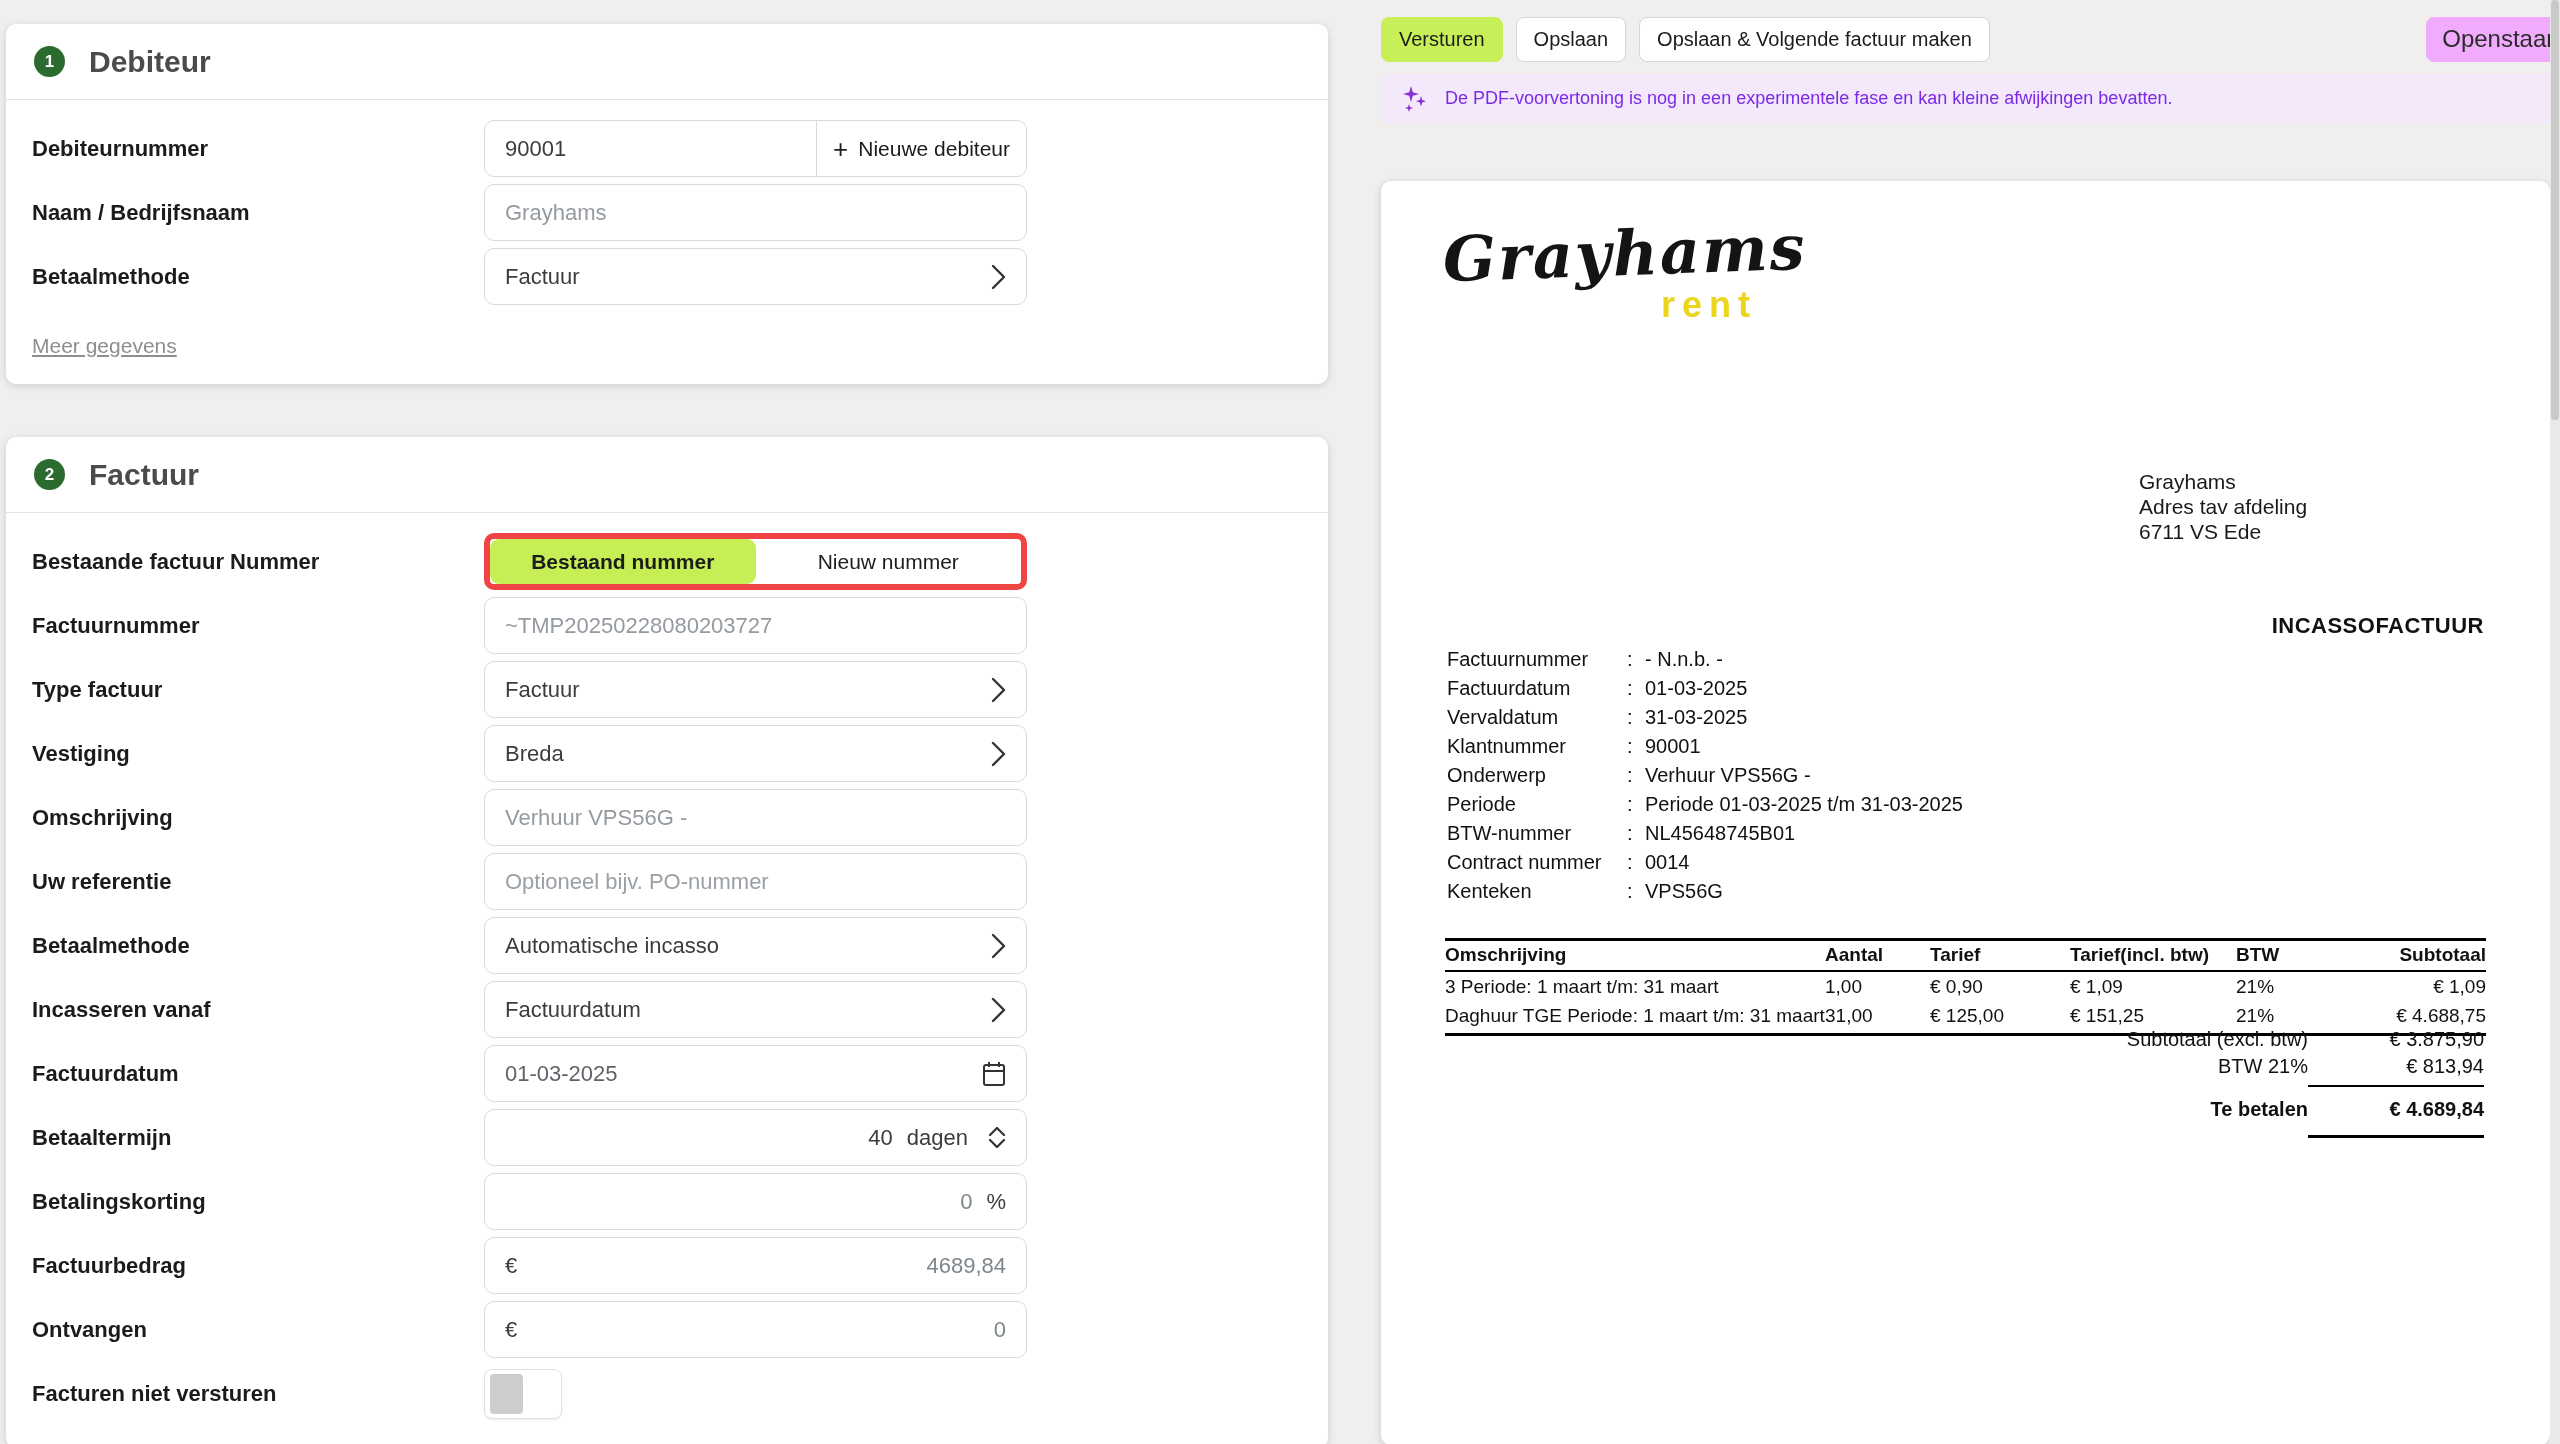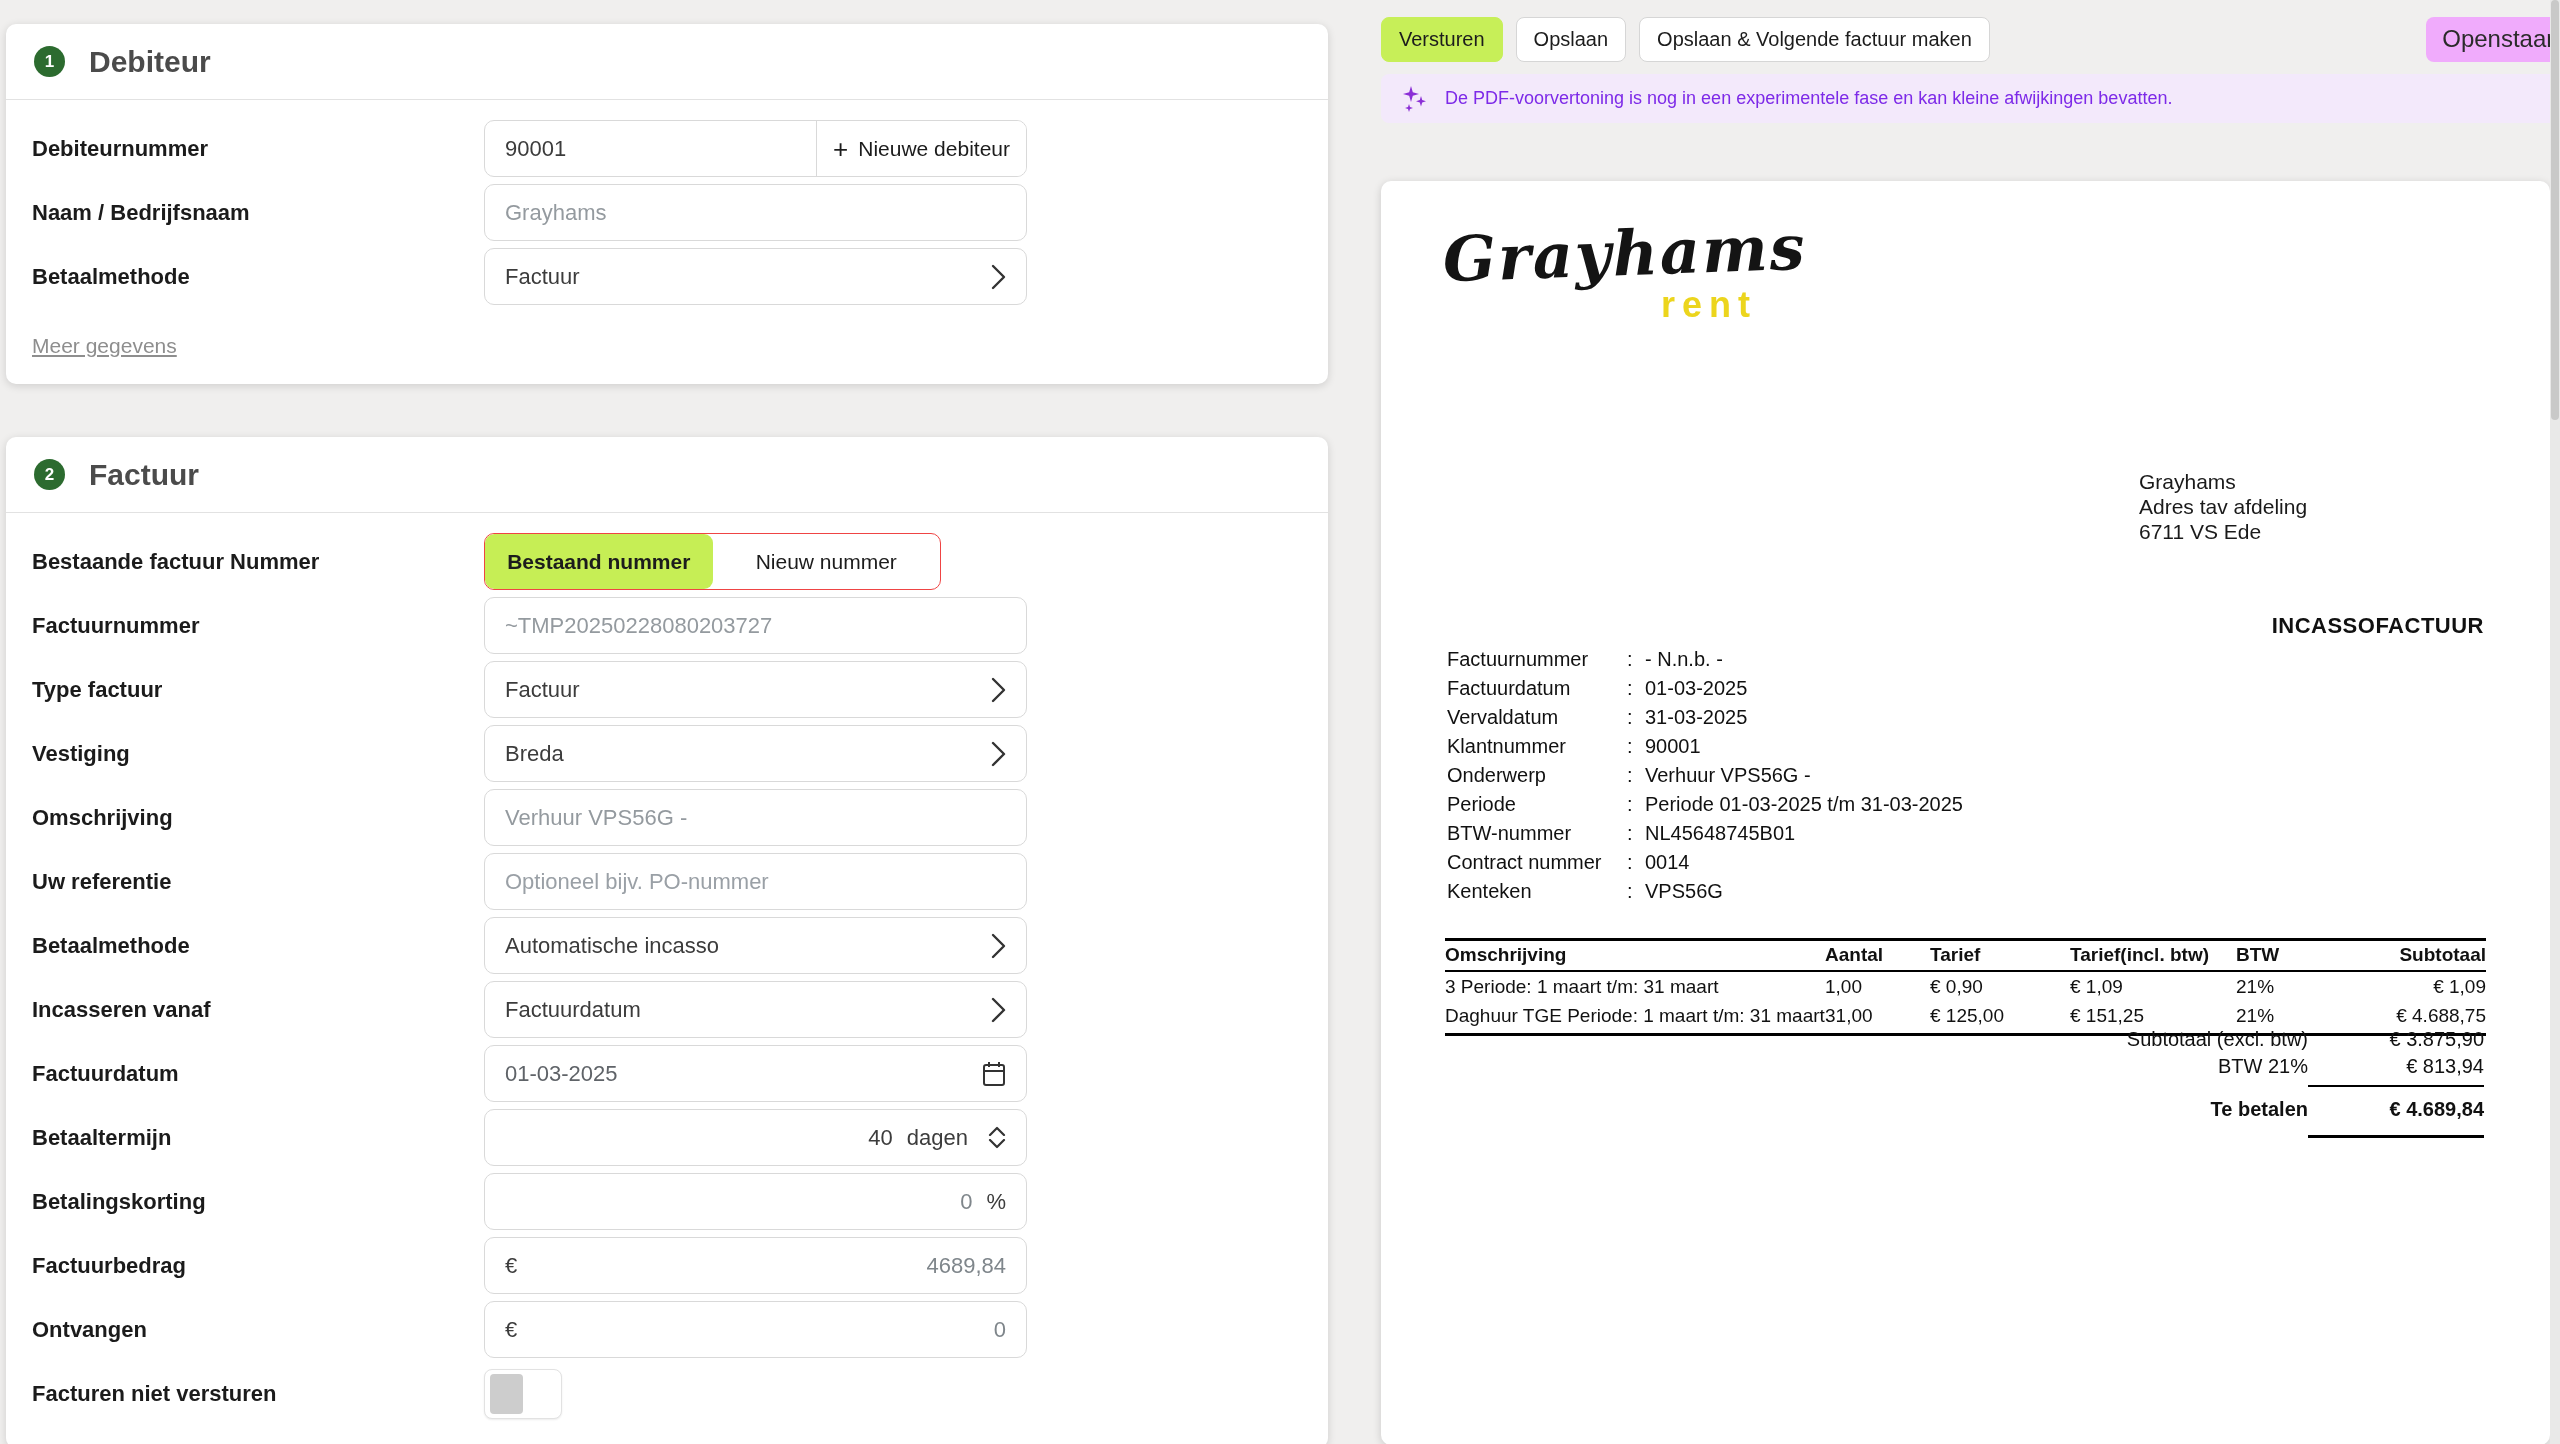--- a/index.html
+++ b/index.html
@@ -70,22 +70,22 @@
   }
   .plus-glyph { font-size: 26px; font-weight: 400; line-height: 1; }
 
   .link-more {
     display: inline-block; margin-top: 22px; margin-left: 0;
     font-size: 21px; color: #8e8e8e; text-decoration: underline; cursor: pointer;
   }
 
   
   .seg-toggle {
-    width: 457px; height: 57px; display: flex;
-    border: 1px solid #ef4444; border-radius: 10px; overflow: hidden; background: #fff;
+    width: 543px; height: 57px; display: flex;
+    border: 6px solid #ef4444; border-radius: 10px; overflow: hidden; background: #fff;
   }
   .seg-toggle .seg {
     flex: 1; display: flex; align-items: center; justify-content: center;
     font-size: 21px; cursor: pointer; color: #1c1c1c;
   }
   .seg-toggle .seg.active { background: #c6ee55; font-weight: 700; border-radius: 9px; }
 
   
   .suffix { margin-left: 14px; }
   .num-right { margin-left: auto; display: flex; align-items: center; }

